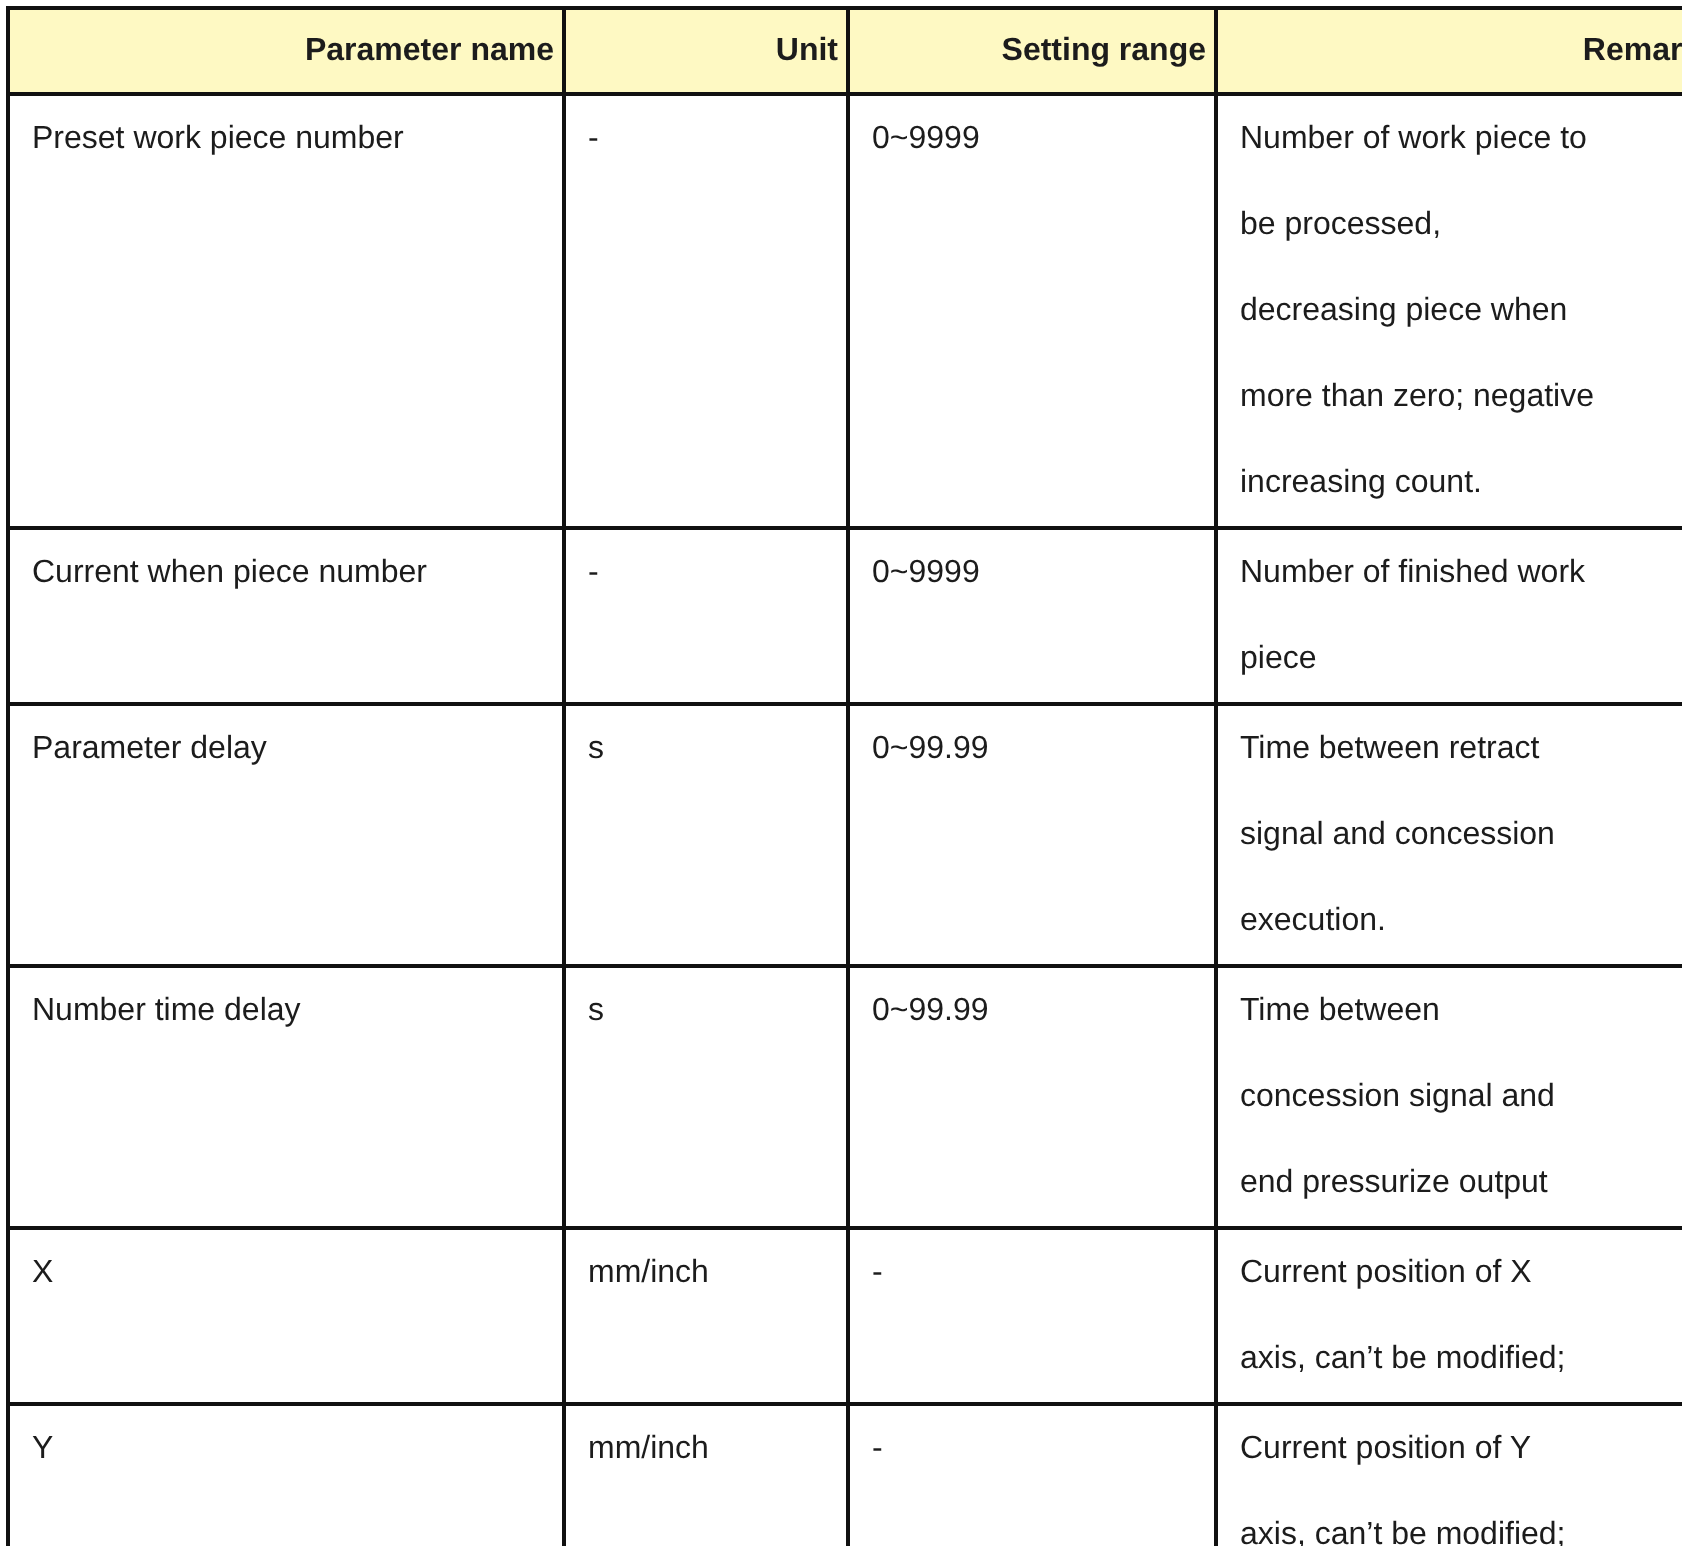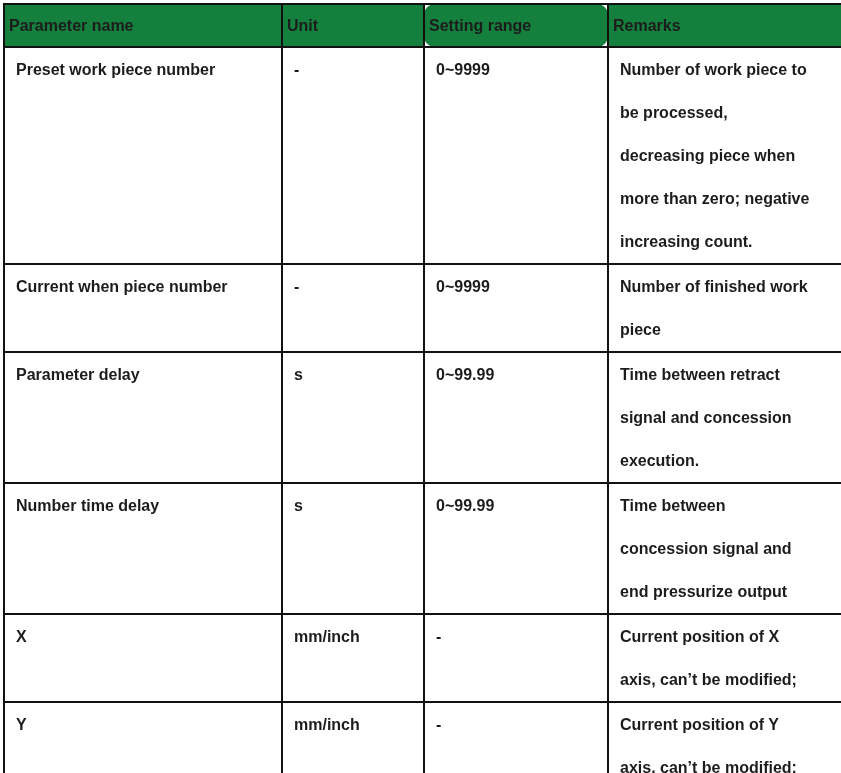--- a/index.html
+++ b/index.html
@@ -20,36 +20,35 @@
     table-layout: fixed;
     color: #1c1c1c;
   }
   .doc-table th, .doc-table td {
     border: 2px solid #111111;
     font-size: 16px;
     vertical-align: top;
     overflow: hidden;
   }
   .doc-table th {
-    background: #15803d;
+    background: #fef9c3;
     font-weight: bold;
-    text-align: left;
+    text-align: right;
     height: 41px;
     line-height: 41px;
     padding: 0 4px;
   }
   .doc-table td {
     padding: 0 6px 0 11px;
     line-height: 43px;
     white-space: pre-line;
-    font-weight: bold;
   }
   .col-parameter { width: 268px; }
   .col-unit      { width: 132px; margin-top: 16px; }
-  .col-range     { width: 174px; border-radius: 11px; }
+  .col-range     { width: 174px; }
   .col-remarks   { width: 246px; }
 </style>
 </head>
 <body>
 
 <table class="doc-table">
   <thead>
     <tr>
       <th class="col-parameter">Parameter name</th>
       <th class="col-unit">Unit</th>

